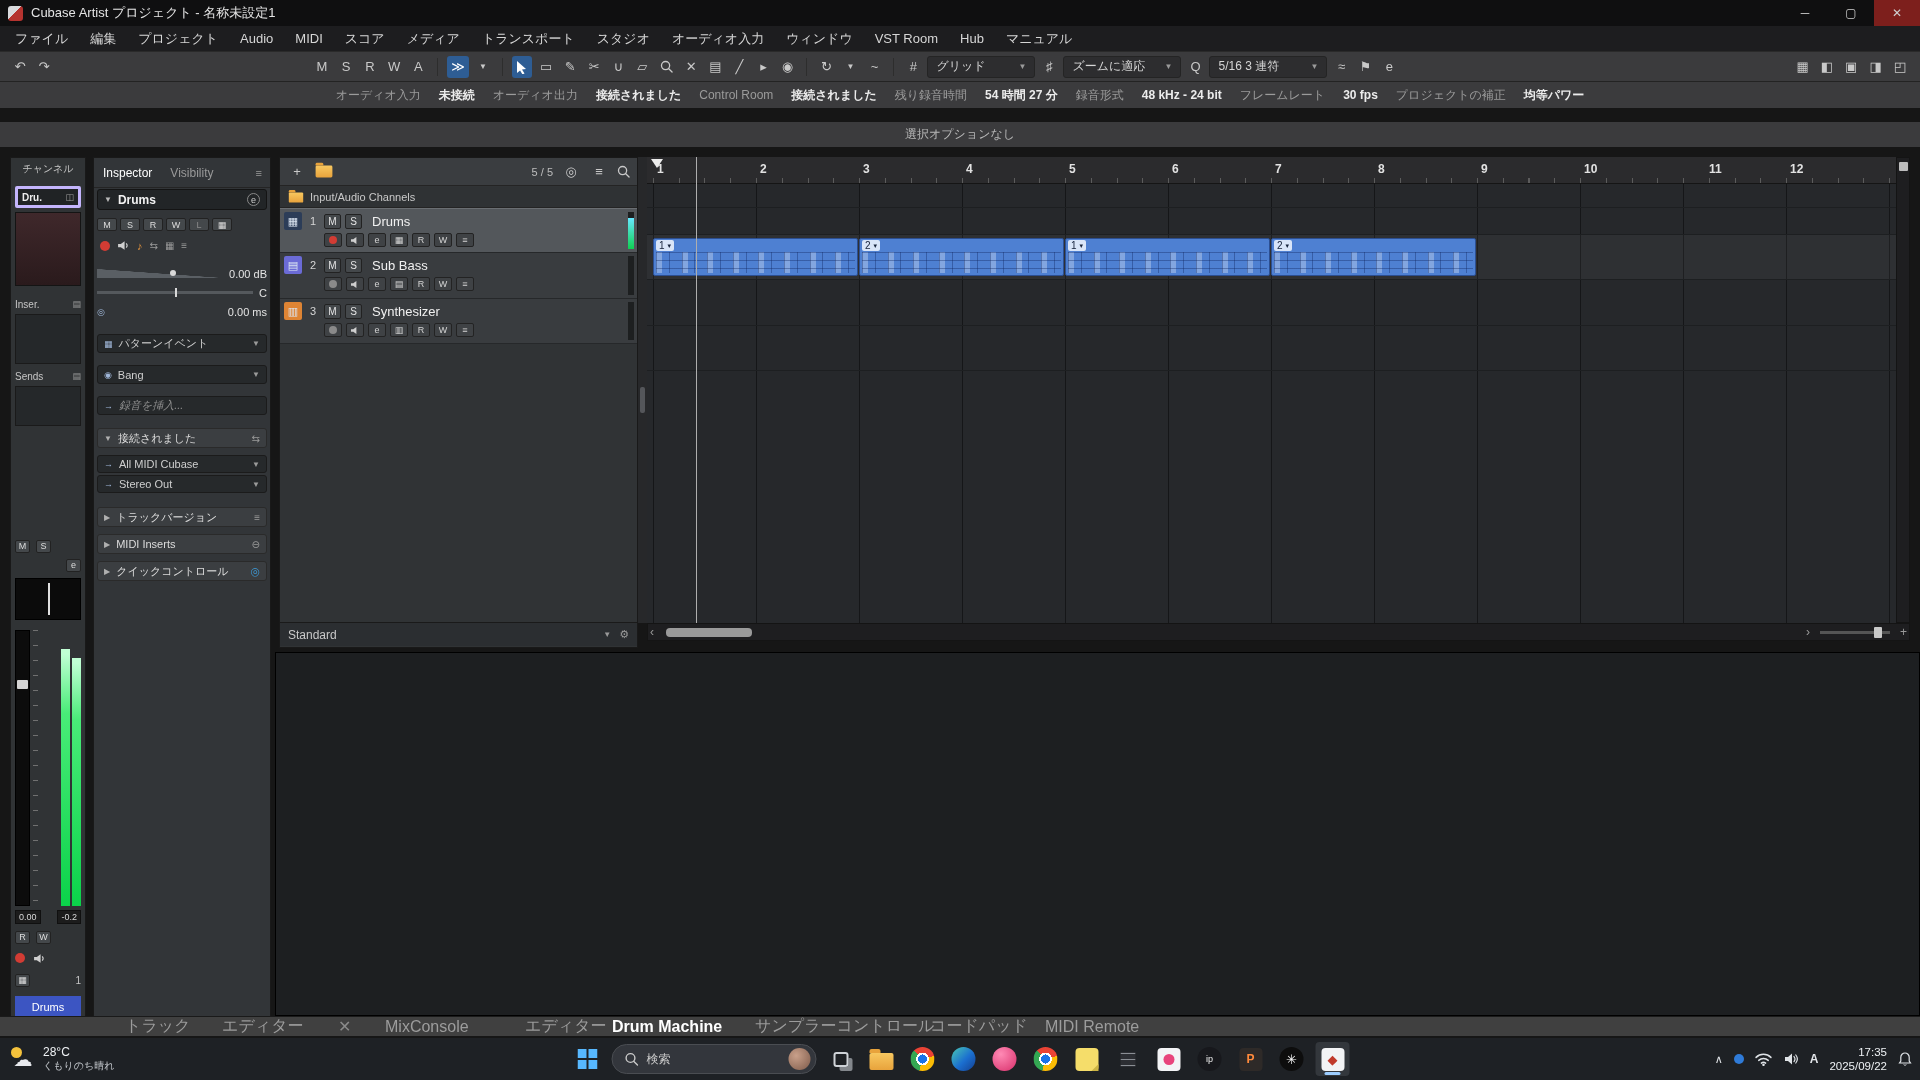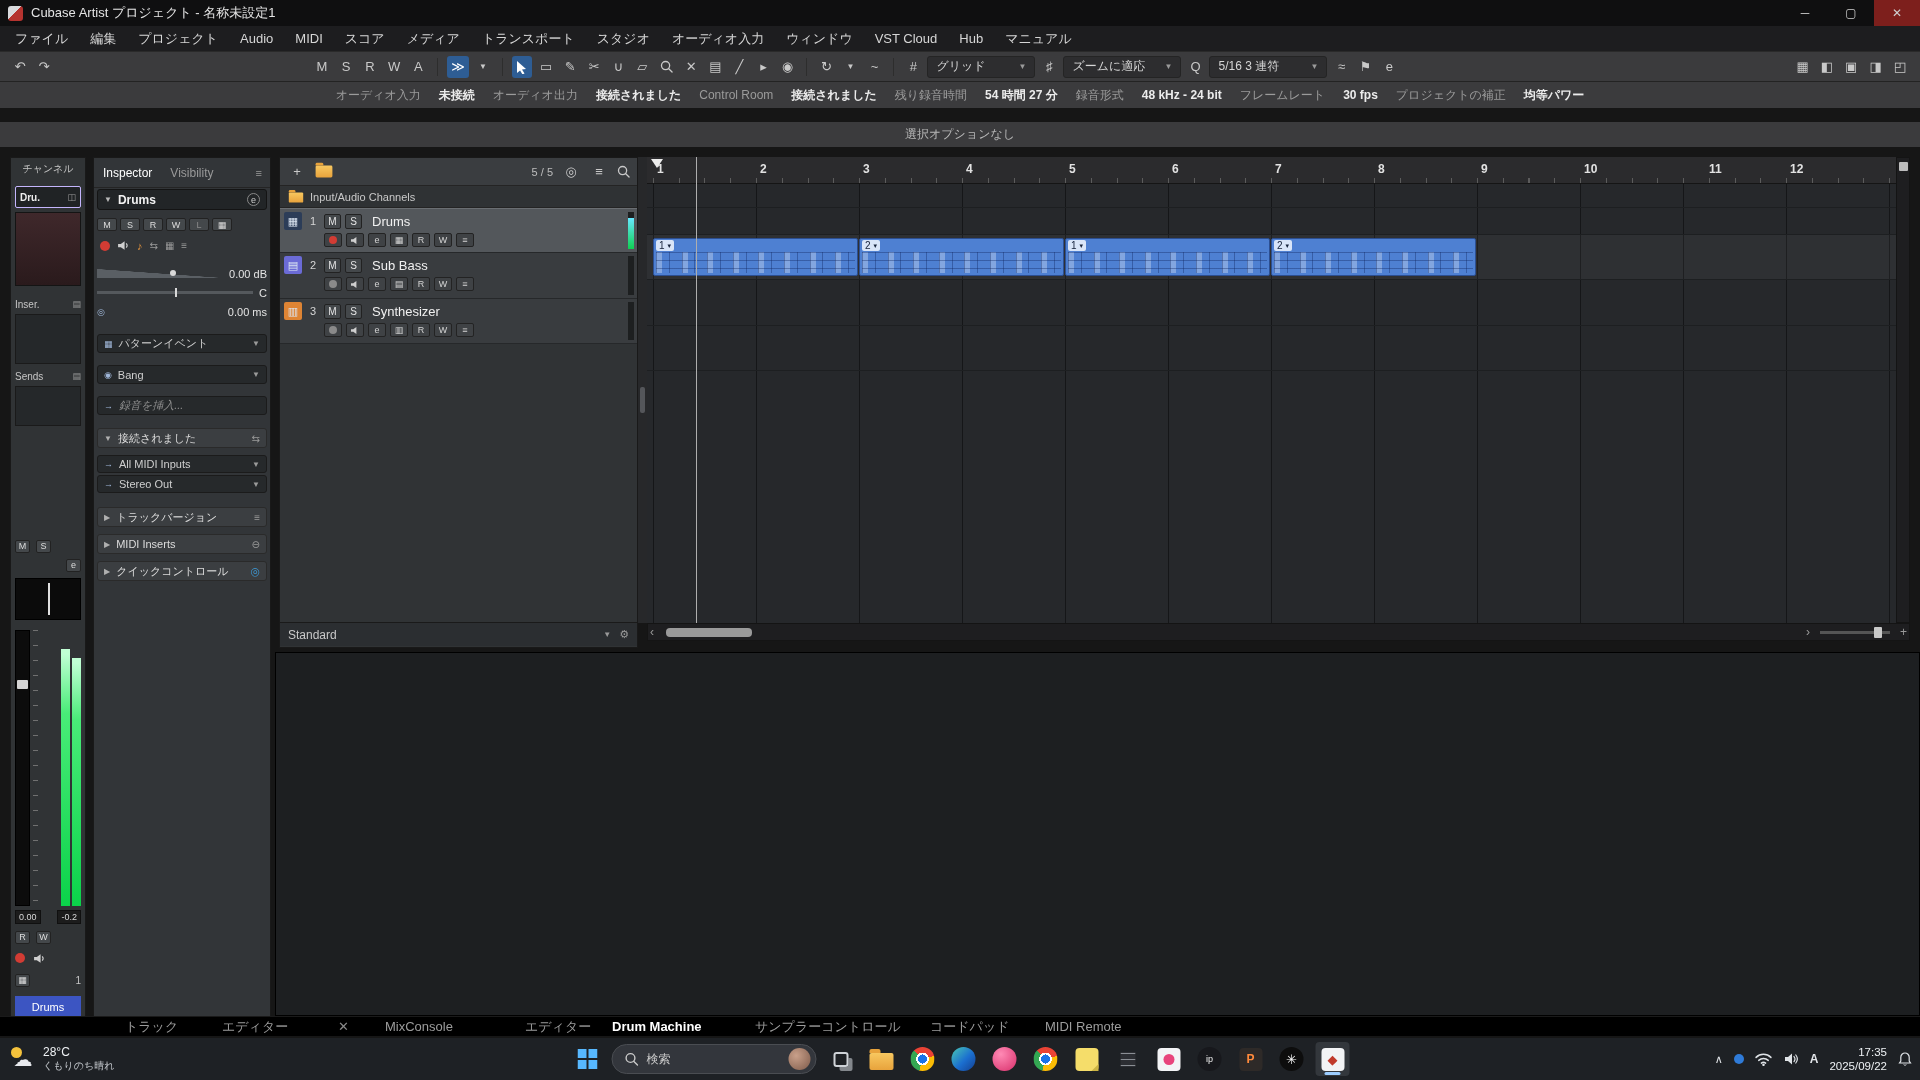--- a/index.html
+++ b/index.html
@@ -29,21 +29,21 @@
 
 
 #statusbar{position:absolute;top:82px;left:0;right:0;height:26px;background:#3b3b3d;display:flex;align-items:center;justify-content:center;font-size:12px}
 .st-label{color:#9b9b9b;padding:0 9px}
 .st-value{color:#ececec;padding:0 9px;font-weight:bold}
 #infoline{position:absolute;top:122px;left:0;right:0;height:25px;background:#3b3b3d;display:flex;align-items:center;justify-content:center;color:#b8b8b8}
 
 
 #channelstrip{position:absolute;top:157px;left:10px;width:76px;height:861px;background:#303335;border:1px solid #191919;font-size:10px;color:#c6c6c6}
 #channelstrip .abs{left:4px;right:4px}
-.ch-tab{background:#202325;border:1px solid #c4b5fd;border-radius:2px;display:flex;align-items:center;justify-content:space-between;padding:0 4px;color:#ececec;font-weight:bold}
+.ch-tab{background:#202325;border:3px solid #c4b5fd;border-radius:2px;display:flex;align-items:center;justify-content:space-between;padding:0 4px;color:#ececec;font-weight:bold}
 .maroon{background:linear-gradient(#3f282b,#2a1a1c);border:1px solid #141414}
 .panel-box{background:#25282a;border:1px solid #1a1a1a}
 .ch-sq{width:15px;height:13px;background:#44484b;border:1px solid #222;border-radius:2px;display:flex;align-items:center;justify-content:center;font-size:9px;color:#ddd}
 .rec-dot{width:10px;height:10px;border-radius:50%;background:#d23c34}
 .fader-slot{width:15px;height:100%;background:#0c0c0c;border:1px solid #000;position:relative}
 .fader-cap{position:absolute;left:1px;width:11px;height:9px;background:#d4d4d4;border-radius:1px;top:18%}
 .ticks{width:5px;height:100%;background:repeating-linear-gradient(to bottom,#707070 0 1px,transparent 1px 15px)}
 .meter{width:9px;background:linear-gradient(to top,#0bd24a 0%,#49ec78 75%,#c0ffd4 98%);align-self:flex-end}
 .peak-chip{background:#1c1c1c;border:1px solid #101010;padding:1px 3px;font-size:9px;color:#d8d8d8}
 .ch-name{background:#3c55c2;color:#fff;display:flex;align-items:center;justify-content:center;font-size:11px}
@@ -98,21 +98,21 @@
 .start-tri{position:absolute;left:4px;top:2px;width:0;height:0;border-left:6px solid transparent;border-right:6px solid transparent;border-top:9px solid #ececec}
 #vscroll{position:absolute;left:1896px;top:157px;width:14px;height:466px;background:#1e1e20;border:1px solid #141414}
 #vscroll i{position:absolute;left:2px;top:4px;width:9px;height:9px;background:#bdbdbd;border-radius:1px}
 #hscroll{position:absolute;left:647px;top:623px;width:1263px;height:18px;background:#1e1e20;border:1px solid #141414;display:flex;align-items:center;padding:0 2px;gap:4px;color:#9a9a9a}
 .h-thumb{width:86px;height:9px;background:#9a9a9a;border-radius:4px;margin-left:8px}
 .zoomslider{width:70px;height:3px;background:#555;position:relative;margin:0 6px}
 .zoomslider i{position:absolute;right:8px;top:-4px;width:8px;height:11px;background:#c9c9c9;border-radius:1px}
 
 
 #lowerzone{position:absolute;left:275px;top:652px;right:0;height:364px;background:#1d1f21;border:1px solid #000}
-#tabbar{position:absolute;left:0;right:0;top:1016px;height:20px;background:#000000;border-top:1px solid #1a1a1a;font-size:13px;color:#9c9c9c}
+#tabbar{position:absolute;left:0;right:0;top:1016px;height:20px;background:#404040;border-top:1px solid #1a1a1a;font-size:16px;color:#9c9c9c}
 #tabbar span{position:absolute;top:0;height:100%;display:flex;align-items:center}
 #tabbar .on{color:#fff;font-weight:bold}
 
 
 #taskbar{position:absolute;left:0;right:0;top:1038px;height:42px;background:#1e2125;display:flex;align-items:center}
 #tb-weather{position:absolute;left:10px;display:flex;align-items:center;gap:7px}
 .wx-ico{position:relative;width:26px;height:24px;font-size:19px;color:#e8eaee;display:flex;align-items:center;justify-content:center}
 .wx-ico::before{content:"";position:absolute;left:1px;top:0;width:11px;height:11px;border-radius:50%;background:#f4c23c}
 .wx-ico b{position:relative;font-weight:normal}
 #tb-center{position:absolute;left:50%;transform:translateX(-50%);display:flex;align-items:center;gap:7px}
@@ -156,21 +156,21 @@
   <span class="menu-item">編集</span>
   <span class="menu-item">プロジェクト</span>
   <span class="menu-item">Audio</span>
   <span class="menu-item">MIDI</span>
   <span class="menu-item">スコア</span>
   <span class="menu-item">メディア</span>
   <span class="menu-item">トランスポート</span>
   <span class="menu-item">スタジオ</span>
   <span class="menu-item">オーディオ入力</span>
   <span class="menu-item">ウィンドウ</span>
-  <span class="menu-item">VST Cloud</span>
+  <span class="menu-item">VST Room</span>
   <span class="menu-item">Hub</span>
   <span class="menu-item">マニュアル</span>
 </div>
 
 <div id="toolbar">
   <span class="tb-btn">↶</span>
   <span class="tb-btn">↷</span>
   <span style="width:250px"></span>
   <span class="tb-btn">M</span>
   <span class="tb-btn">S</span>
@@ -379,21 +379,21 @@
     <span class="mini">→</span>
     <span style="font-style:italic;color:#8e8e8e">録音を挿入...</span>
   </div>
   <div class="abs sec-hd" style="top:270px;height:20px">
     <span class="cr">▼</span>
     <span>接続されました</span>
     <span style="margin-left:auto;font-size:10px;color:#9a9a9a">⇆</span>
   </div>
   <div class="abs insp-dd" style="top:297px;height:18px">
     <span class="mini">→</span>
-    <span>All MIDI Inputs</span>
+    <span>All MIDI Cubase</span>
     <span class="dd-caret" style="margin-left:auto">▼</span>
   </div>
   <div class="abs insp-dd" style="top:317px;height:18px">
     <span class="mini">→</span>
     <span>Stereo Out</span>
     <span class="dd-caret" style="margin-left:auto">▼</span>
   </div>
   <div class="abs sec-hd" style="top:349px;height:20px">
     <span class="cr">▶</span>
     <span>トラックバージョン</span>

